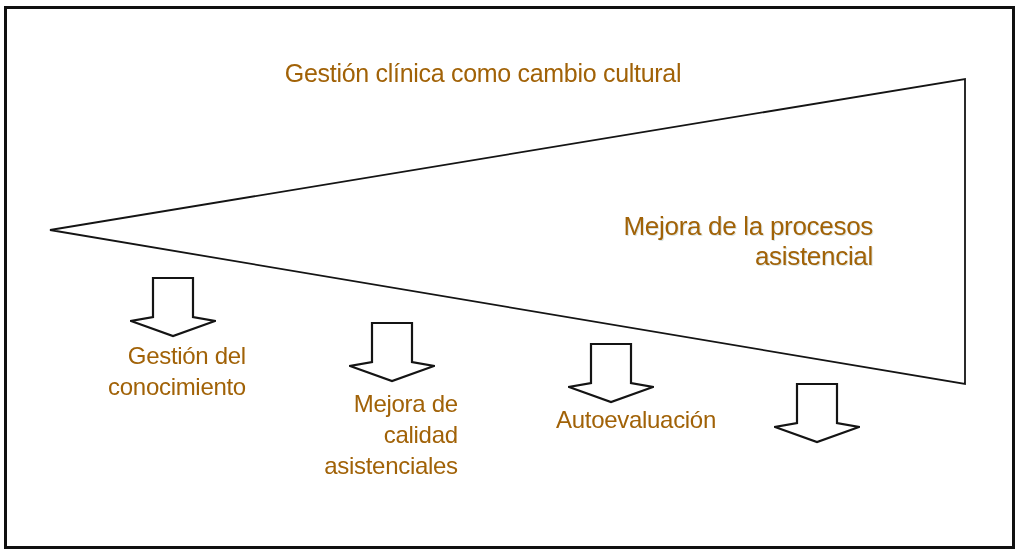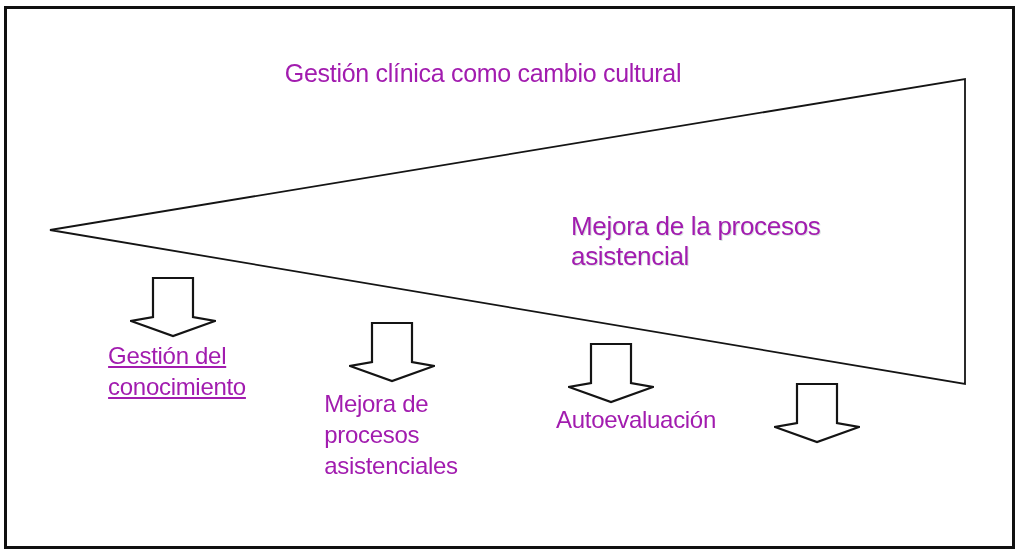--- a/index.html
+++ b/index.html
@@ -29,22 +29,22 @@
   .layer {
     position: absolute;
     left: 0;
     top: 0;
     width: 1024px;
     height: 558px;
   }
   .txt {
     position: absolute;
     transform: translateX(-50%);
-    text-align: left;
-    color: #a21caf;
+    text-align: right;
+    color: #a16207;
     letter-spacing: -0.3px;
     white-space: pre-line;
     line-height: 31px;
     font-size: 24px;
   }
   .title {
     font-size: 25px;
     line-height: 30px;
   }
   .funnel-label {
@@ -66,28 +66,28 @@
     <polygon points="50,230 965,79 965,384" fill="none" stroke="#141414" stroke-width="1.8"></polygon>
   </svg>
 
   <div class="txt title" style="left:483px; top:58px;">Gestión clínica como cambio cultural</div>
 
   <div class="txt funnel-label" style="left:722px; top:211px;">Mejora de la procesos asistencial</div>
 
   <svg class="arrow-svg" style="left:130px; top:277px;" width="86" height="61" viewBox="0 0 86 61">
     <polygon points="23,1 63,1 63,40 85,44 43,59 1,44 23,40" fill="#ffffff" stroke="#141414" stroke-width="2.2"></polygon>
   </svg>
-  <div class="txt" style="left:177px; top:340px;text-decoration:underline;">Gestión del
+  <div class="txt" style="left:177px; top:340px;">Gestión del
 conocimiento</div>
 
   <svg class="arrow-svg" style="left:349px; top:322px;" width="86" height="61" viewBox="0 0 86 61">
     <polygon points="23,1 63,1 63,40 85,44 43,59 1,44 23,40" fill="#ffffff" stroke="#141414" stroke-width="2.2"></polygon>
   </svg>
   <div class="txt" style="left:391px; top:388px;">Mejora de
-procesos
+calidad
 asistenciales</div>
 
   <svg class="arrow-svg" style="left:568px; top:343px;" width="86" height="61" viewBox="0 0 86 61">
     <polygon points="23,1 63,1 63,40 85,44 43,59 1,44 23,40" fill="#ffffff" stroke="#141414" stroke-width="2.2"></polygon>
   </svg>
   <div class="txt" style="left:636px; top:404px;">Autoevaluación</div>
 
   <svg class="arrow-svg" style="left:774px; top:383px;" width="86" height="61" viewBox="0 0 86 61">
     <polygon points="23,1 63,1 63,40 85,44 43,59 1,44 23,40" fill="#ffffff" stroke="#141414" stroke-width="2.2"></polygon>
   </svg>

